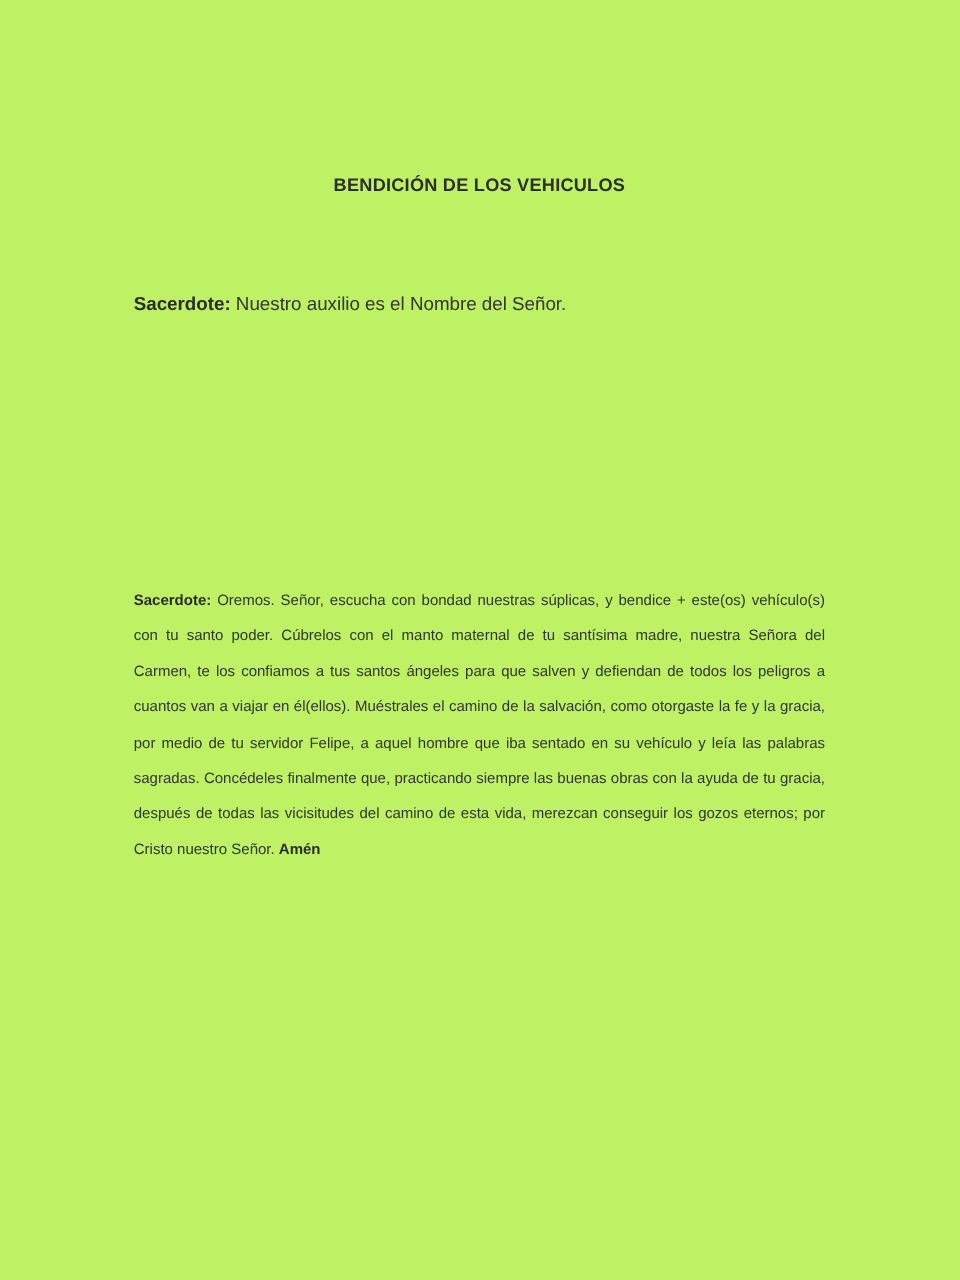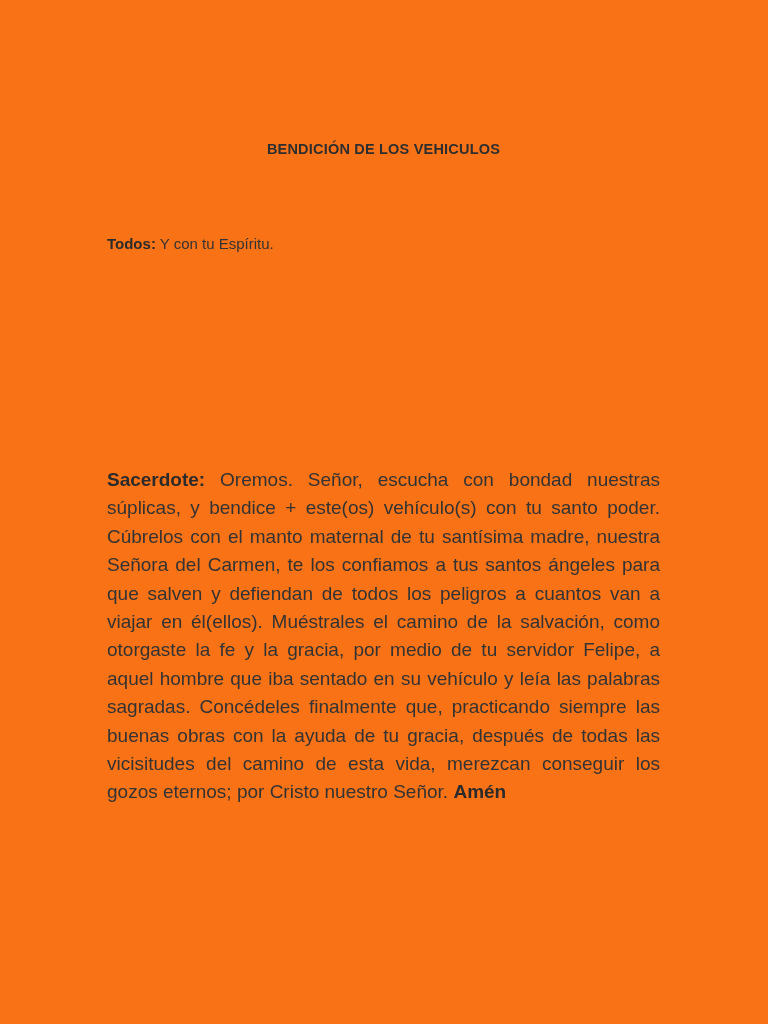--- a/index.html
+++ b/index.html
@@ -14,21 +14,21 @@
     font-family: "Liberation Sans", sans-serif;
     color: #333333;
     -webkit-font-smoothing: antialiased;
   }
   .page {
     position: absolute;
     top: 0;
     left: 0;
     width: 768px;
     height: 1024px;
-    background: #f97316;
+    background: #bef264;
     box-sizing: border-box;
     padding: 0 107px 0 107px;
     overflow: hidden;
   }
   .doc-title {
     margin: 0;
     padding: 0;
     position: absolute;
     left: 107px;
     right: 108px;
@@ -61,21 +61,21 @@
     color: #2b2b2b;
   }
   .speech {
     font-weight: normal;
   }
   .prayer {
     position: absolute;
     left: 107px;
     right: 108px;
     top: 466px;
-    font-size: 19px;
+    font-size: 12px;
     line-height: 28.4px;
     text-align: justify;
     text-justify: inter-word;
     color: #333333;
     margin: 0;
   }
   .prayer .speaker {
     font-weight: bold;
   }
   .amen {
@@ -85,24 +85,24 @@
 </style>
 </head>
 <body>
 
 <div class="page">
 
   <h1 class="doc-title">BENDICIÓN DE LOS VEHICULOS</h1>
 
   <div class="dialogue">
 
+    <p class="dialogue-line">
+      <span class="speaker">Sacerdote:</span><span class="speech"> Nuestro auxilio es el Nombre del Señor.</span>
+    </p>
 
 
 
-    <p class="dialogue-line">
-      <span class="speaker">Todos:</span><span class="speech"> Y con tu Espíritu.</span>
-    </p>
 
   </div>
 
   <p class="prayer"><span class="speaker">Sacerdote:</span><span class="speech"> Oremos. Señor, escucha con bondad nuestras súplicas, y bendice + este(os) vehículo(s) con tu santo poder. Cúbrelos con el manto maternal de tu santísima madre, nuestra Señora del Carmen, te los confiamos a tus santos ángeles para que salven y defiendan de todos los peligros a cuantos van a viajar en él(ellos). Muéstrales el camino de la salvación, como otorgaste la fe y la gracia, por medio de tu servidor Felipe, a aquel hombre que iba sentado en su vehículo y leía las palabras sagradas. Concédeles finalmente que, practicando siempre las buenas obras con la ayuda de tu gracia, después de todas las vicisitudes del camino de esta vida, merezcan conseguir los gozos eternos; por Cristo nuestro Señor. </span><span class="amen">Amén</span></p>
 
 </div>
 
 </body></html>

